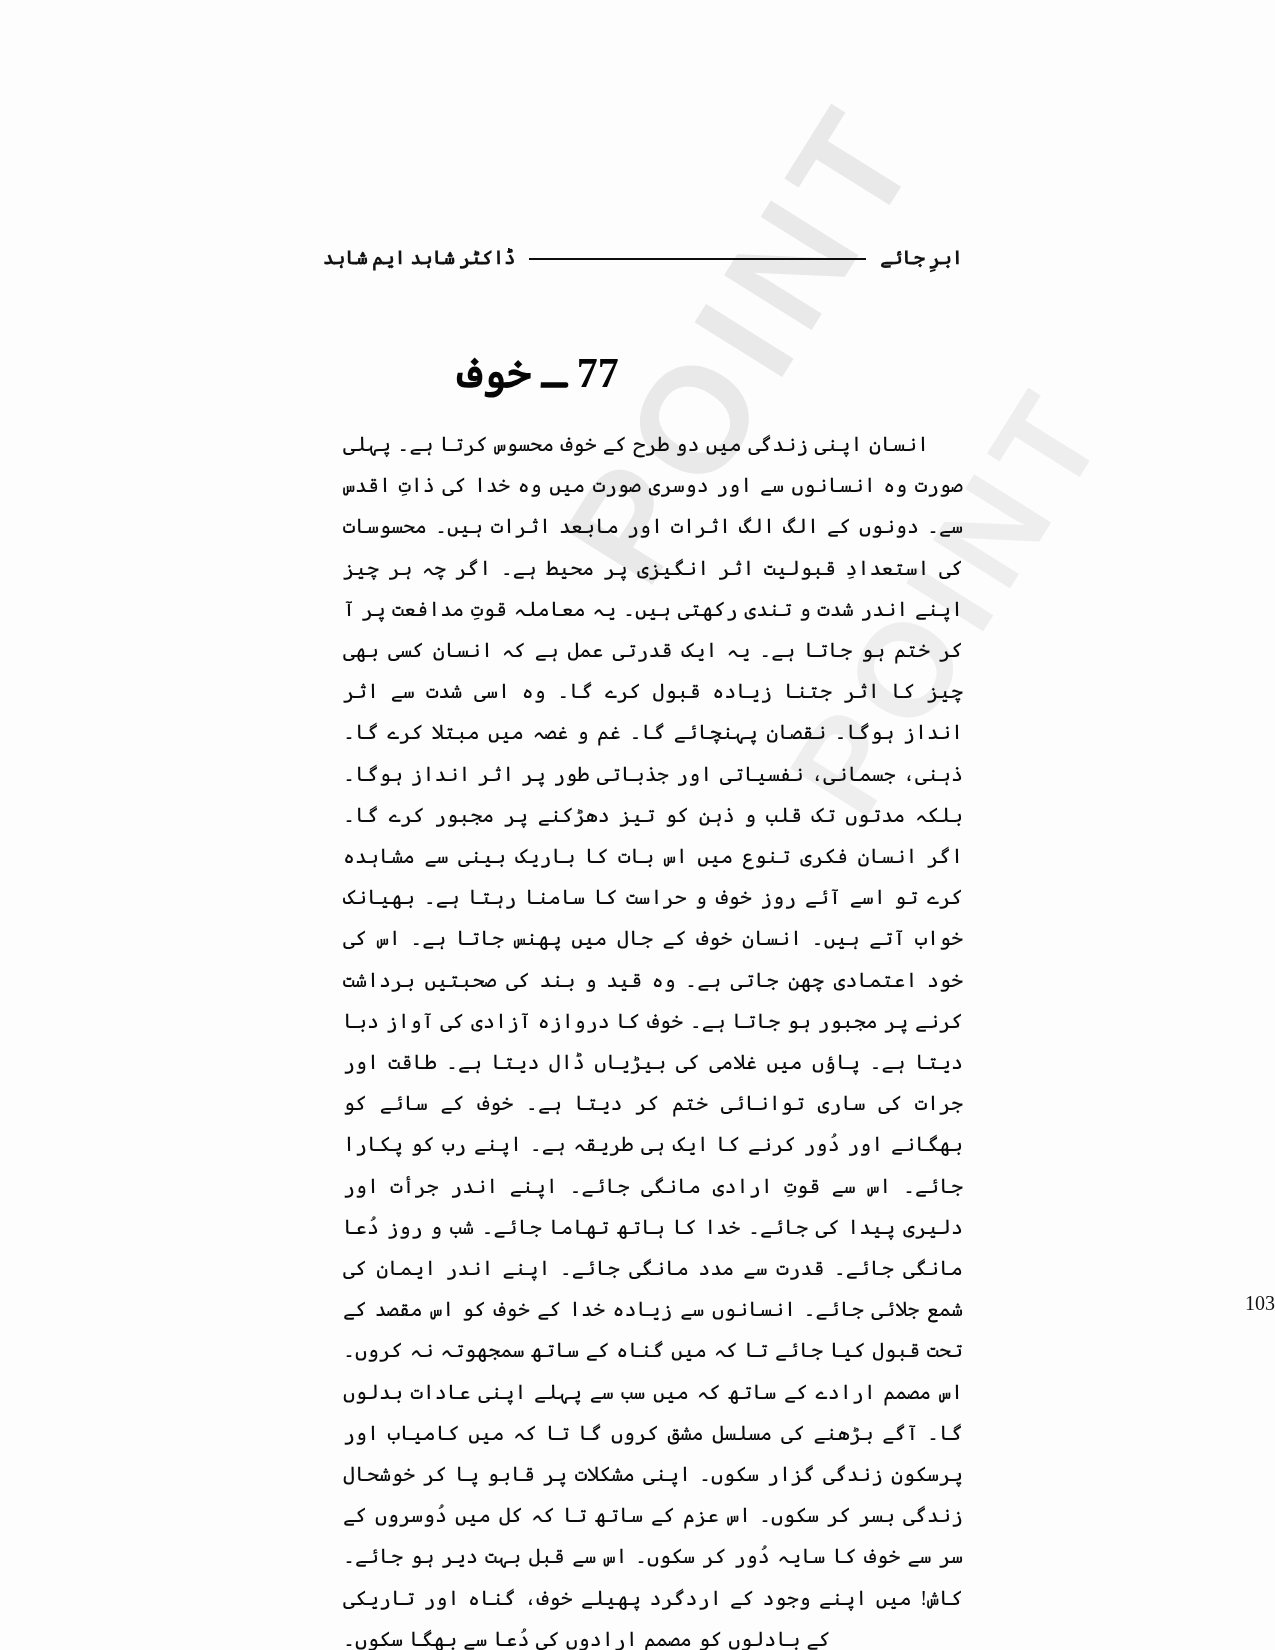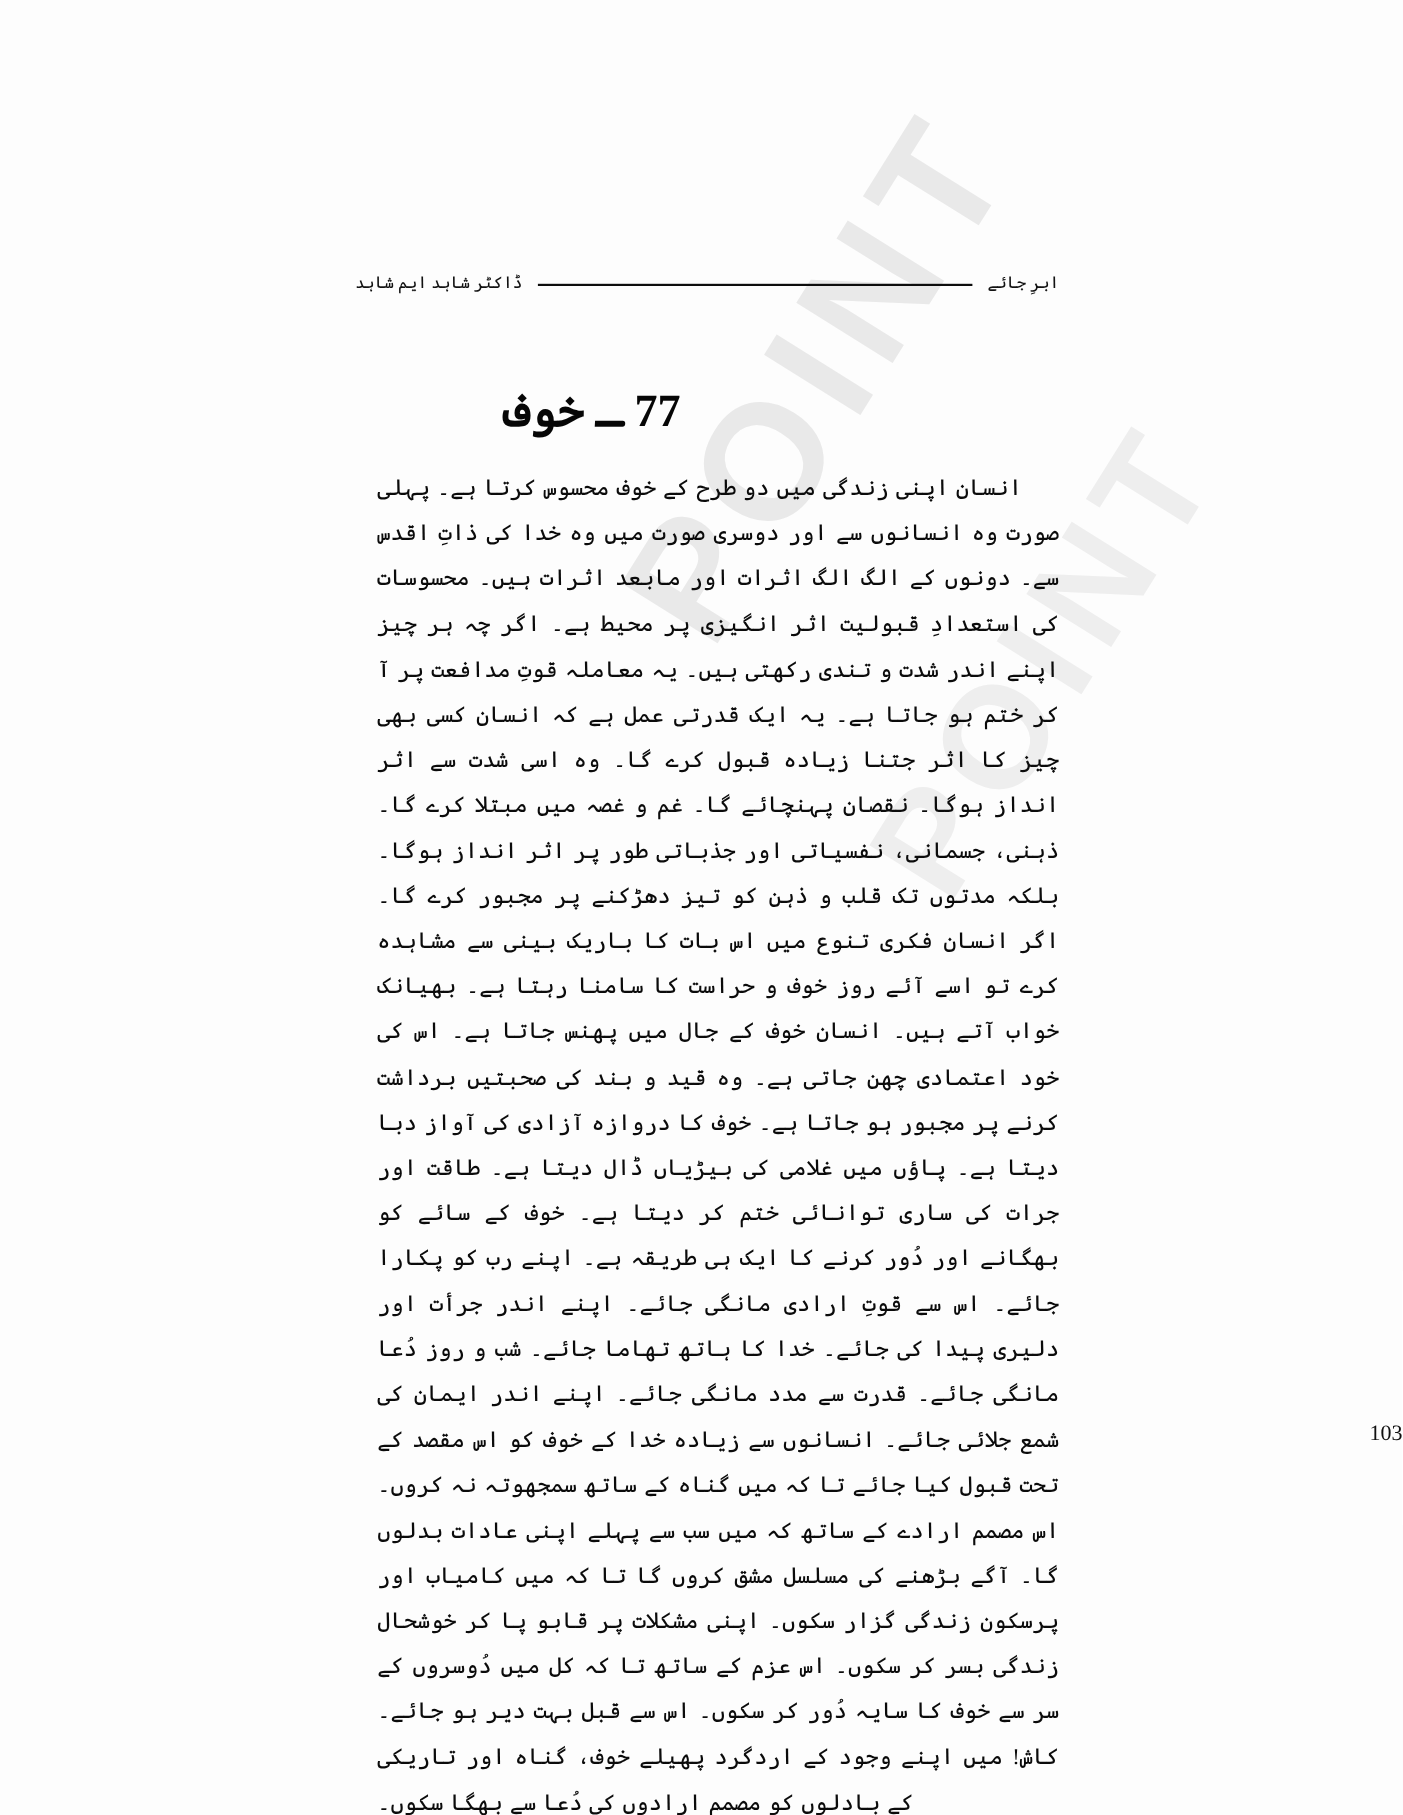--- a/index.html
+++ b/index.html
@@ -72,25 +72,26 @@
     height: 46px;
     display: flex;
     flex-direction: row;
     align-items: center;
     gap: 14px;
     direction: rtl;
   }
   .header-title-right,
   .header-author-left {
     font-family: "Liberation Serif", "DejaVu Serif", serif;
-    font-size: 15px;
+    font-size: 19px;
     color: #121212;
     white-space: nowrap;
     line-height: 1.2;
     padding-bottom: 6px;
+    font-weight: bold;
   }
   .header-rule {
     flex: 1 1 auto;
     height: 0;
     border-top: 2px solid #0d0d0d;
     margin-bottom: 4px;
   }
 
   
   .chapter-title {

